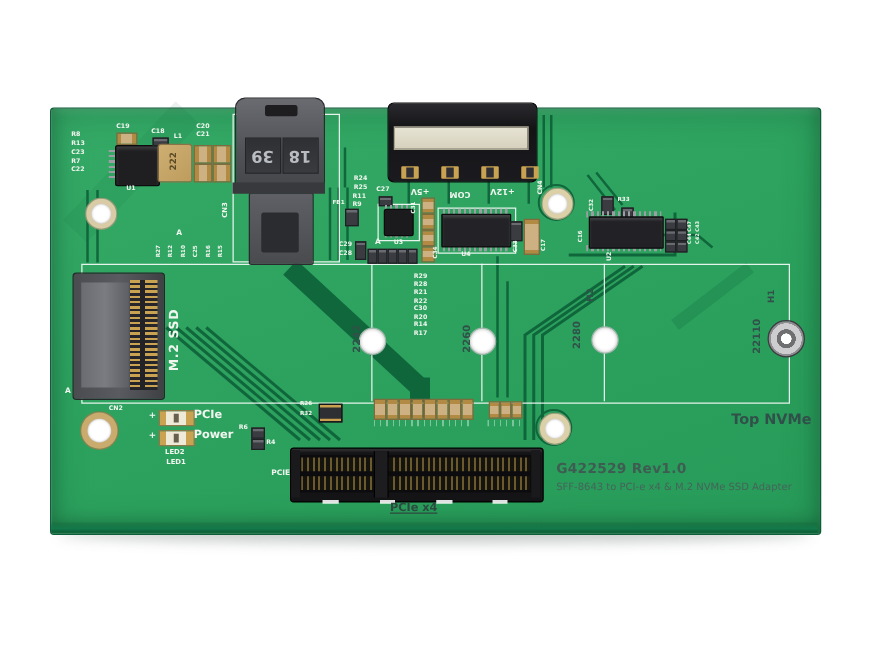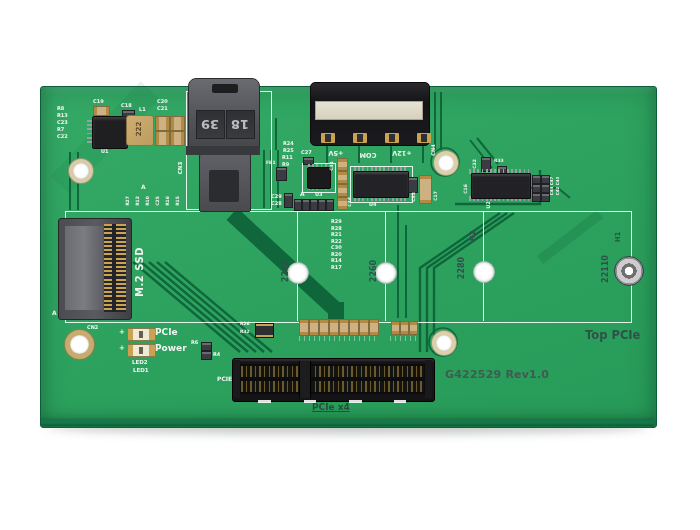--- a/index.html
+++ b/index.html
@@ -279,15 +279,16 @@
   <div class="a" style="left:299px;top:361px;width:10px;height:37px;background:#1d1d20;border-left:1px solid #000;border-right:1px solid #000;z-index:7;"></div>
   <div class="a" style="left:233px;top:360px;width:7px;height:38px;background:#1a1a1d;z-index:7;"></div>
   <div class="a" style="left:425px;top:360px;width:7px;height:38px;background:#1a1a1d;z-index:7;"></div>
   <div class="a wline" style="left:258px;top:400px;width:13px;height:3px;z-index:5;"></div>
   <div class="a wline" style="left:304px;top:400px;width:12px;height:3px;z-index:5;"></div>
   <div class="a wline" style="left:349px;top:400px;width:13px;height:3px;z-index:5;"></div>
   <div class="a wline" style="left:394px;top:400px;width:12px;height:3px;z-index:5;"></div>
   <span class="a dk" style="left:312px;top:403px;font-size:9px;z-index:5;color:#2c4a40;text-decoration:underline;">PCIe x4</span>
 
   <span class="a" style="left:445px;top:368px;font-size:11px;font-weight:600;color:#3f5c52;letter-spacing:.2px;z-index:5;white-space:nowrap;">G422529 Rev1.0</span>
-  <span class="a dk" style="left:585px;top:330px;font-size:11.5px;z-index:5;">Top PCIe</span>
+  <span class="a" style="left:445px;top:385px;font-size:8px;color:#46645a;z-index:5;white-space:nowrap;">SFF-8643 to PCI-e x4 &amp; M.2 NVMe SSD Adapter</span>
+  <span class="a dk" style="left:585px;top:330px;font-size:11.5px;z-index:5;">Top NVMe</span>
 
 </div>
 
 </body></html>

